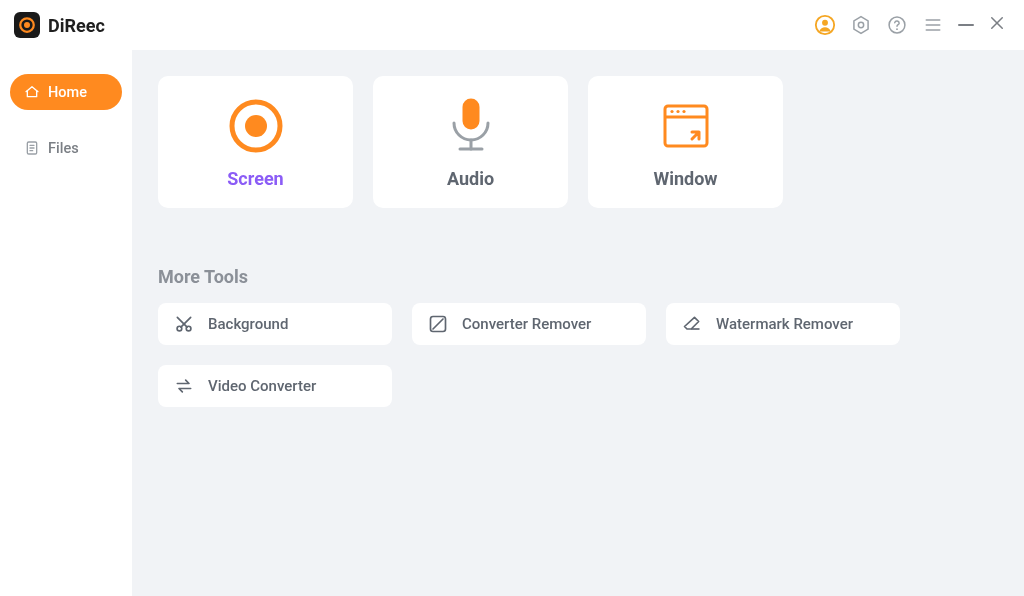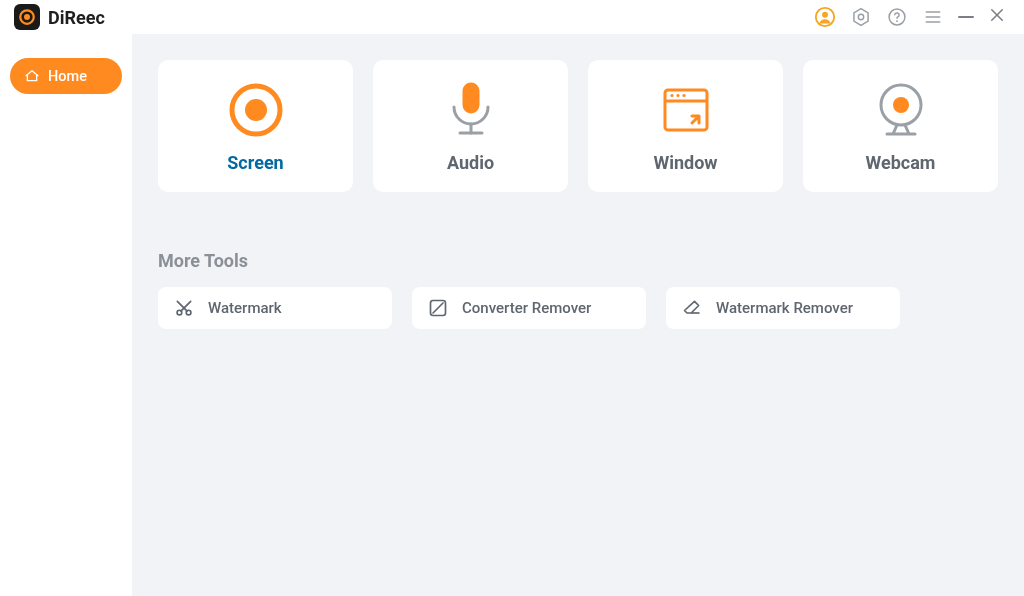--- a/index.html
+++ b/index.html
@@ -1,20 +1,20 @@
 <!DOCTYPE html>
 <html><head>
   <meta charset="utf-8">
   <style>
     * { margin:0; padding:0; box-sizing:border-box; font-family: -apple-system, BlinkMacSystemFont, "Segoe UI", Roboto, Arial, sans-serif; }
     body { width:1024px; height:596px; background:#fff; overflow:hidden; }
     .app { width:100%; height:100%; display:flex; flex-direction:column; }
 
     
-    .titlebar { height:34px; display:flex; align-items:center; padding:0 18px 0 14px; background:#fff; }
+    .titlebar { height:50px; display:flex; align-items:center; padding:0 18px 0 14px; background:#fff; }
     .brand { display:flex; align-items:center; gap:8px; }
     .brand-logo { width:26px; height:26px; border-radius:6px; background:#1a1a1a; display:flex; align-items:center; justify-content:center; }
     .brand-name { font-size:18px; font-weight:700; color:#1f1f1f; }
     .title-icons { margin-left:auto; display:flex; align-items:center; gap:14px; }
     .title-icons .ticon { width:22px; height:22px; display:flex; align-items:center; justify-content:center; color:#9aa0a6; cursor:pointer; }
     .title-icons .ticon.account { color:#f5a623; }
     .title-icons .wicon { color:#7b7f85; font-size:20px; cursor:pointer; font-weight:300; }
     .title-icons .minline { width:16px; height:2px; background:#7b7f85; border-radius:1px; }
 
     
@@ -27,21 +27,21 @@
     .side-item.active { background:#ff8a1f; color:#fff; }
     .side-item.active .sicon { color:#fff; }
     .sicon { width:16px; height:16px; display:flex; align-items:center; justify-content:center; color:#9aa0a6; }
 
     
     .main { flex:1; background:#f1f3f6; padding:26px 26px 0 26px; }
     .cards { display:grid; grid-template-columns:repeat(4,1fr); gap:20px; }
     .card { background:#fff; border-radius:10px; height:132px; display:flex; flex-direction:column; align-items:center; justify-content:center; gap:12px; cursor:pointer; }
     .card .cicon { height:60px; display:flex; align-items:center; justify-content:center; }
     .card .clabel { font-size:18px; font-weight:700; color:#5f6670; }
-    .card.selected .clabel { color:#0369a1; }
+    .card.selected .clabel { color:#8b5cf6; }
 
     .section-title { margin-top:58px; font-size:18px; font-weight:700; color:#8b9098; }
     .tools { margin-top:16px; display:flex; flex-wrap:wrap; gap:20px 20px; }
     .tool { background:#fff; border-radius:8px; height:42px; width:234px; display:flex; align-items:center; gap:14px; padding:0 16px; cursor:pointer; color:#5f6670; font-size:15px; font-weight:500; }
     .tool .ticon2 { width:20px; height:20px; display:flex; align-items:center; justify-content:center; color:#5f6670; }
   </style>
 </head>
 <body>
 
 <div class="app">
@@ -101,20 +101,31 @@
     <div class="sidebar">
       <div class="side-nav">
         <div class="side-item active">
           <span class="sicon">
             <svg width="16" height="16" viewBox="0 0 24 24" fill="none" stroke="currentColor" stroke-width="2" stroke-linecap="round" stroke-linejoin="round">
                 <path d="M3 11.5 12 4l9 7.5"></path>
                 <path d="M5 10v9h14v-9"></path>
               </svg>
           </span>
           <span>Home</span>
+        </div>
+        <div class="side-item">
+          <span class="sicon">
+            <svg width="16" height="16" viewBox="0 0 24 24" fill="none" stroke="currentColor" stroke-width="2" stroke-linecap="round" stroke-linejoin="round">
+                <rect x="5" y="3" width="14" height="18" rx="2"></rect>
+                <line x1="9" y1="8" x2="15" y2="8"></line>
+                <line x1="9" y1="12" x2="15" y2="12"></line>
+                <line x1="9" y1="16" x2="13" y2="16"></line>
+              </svg>
+          </span>
+          <span>Files</span>
         </div>
       </div>
     </div>
 
     <div class="main">
       <div class="cards">
 
         <div class="card selected">
           <div class="cicon">
             <svg width="62" height="62" viewBox="0 0 62 62">
@@ -145,47 +156,37 @@
                 <line x1="6" y1="18" x2="48" y2="18"></line>
                 <circle cx="13" cy="12.5" r="1.6" fill="#ff8a1f" stroke="none"></circle>
                 <circle cx="19" cy="12.5" r="1.6" fill="#ff8a1f" stroke="none"></circle>
                 <circle cx="25" cy="12.5" r="1.6" fill="#ff8a1f" stroke="none"></circle>
                 <path d="M33 40 l7-7 M40 40 v-7 h-7" stroke-linecap="round"></path>
               </svg>
           </div>
           <div class="clabel">Window</div>
         </div>
 
-        <div class="card">
-          <div class="cicon">
-            <svg width="60" height="62" viewBox="0 0 60 62" fill="none" stroke="#9aa0a6" stroke-width="3" stroke-linecap="round">
-                <circle cx="30" cy="26" r="20"></circle>
-                <circle cx="30" cy="26" r="8" fill="#ff8a1f" stroke="none"></circle>
-                <path d="M16 55h28 M22 55l4-9 M38 55l-4-9"></path>
-              </svg>
-          </div>
-          <div class="clabel">Webcam</div>
-        </div>
 
       </div>
 
       <div class="section-title">More Tools</div>
 
       <div class="tools">
 
         <div class="tool">
           <span class="ticon2">
             <svg width="20" height="20" viewBox="0 0 24 24" fill="none" stroke="#5f6670" stroke-width="2" stroke-linecap="round" stroke-linejoin="round">
                 <circle cx="6.5" cy="17.5" r="2.8"></circle>
                 <circle cx="17.5" cy="17.5" r="2.8"></circle>
                 <line x1="20" y1="4" x2="8.3" y2="15.7"></line>
                 <line x1="4" y1="4" x2="15.7" y2="15.7"></line>
               </svg>
           </span>
-          <span>Watermark</span>
+          <span>Background</span>
         </div>
 
         <div class="tool">
           <span class="ticon2">
             <svg width="20" height="20" viewBox="0 0 24 24" fill="none" stroke="#5f6670" stroke-width="2" stroke-linecap="round">
                 <rect x="3" y="3" width="18" height="18" rx="3"></rect>
                 <line x1="6" y1="18" x2="18" y2="6"></line>
               </svg>
           </span>
           <span>Converter Remover</span>
@@ -194,17 +195,26 @@
         <div class="tool">
           <span class="ticon2">
             <svg width="20" height="20" viewBox="0 0 24 24" fill="none" stroke="#5f6670" stroke-width="2" stroke-linejoin="round">
                 <path d="M15 4l5 5-9 9H6l-3-3 12-11z"></path>
                 <line x1="11" y1="18" x2="21" y2="18"></line>
               </svg>
           </span>
           <span>Watermark Remover</span>
         </div>
 
+        <div class="tool">
+          <span class="ticon2">
+            <svg width="20" height="20" viewBox="0 0 24 24" fill="none" stroke="#5f6670" stroke-width="2" stroke-linecap="round" stroke-linejoin="round">
+                <path d="M4 9h14l-4-4"></path>
+                <path d="M20 15H6l4 4"></path>
+              </svg>
+          </span>
+          <span>Video Converter</span>
+        </div>
 
       </div>
     </div>
   </div>
 </div>
 
 </body></html>

